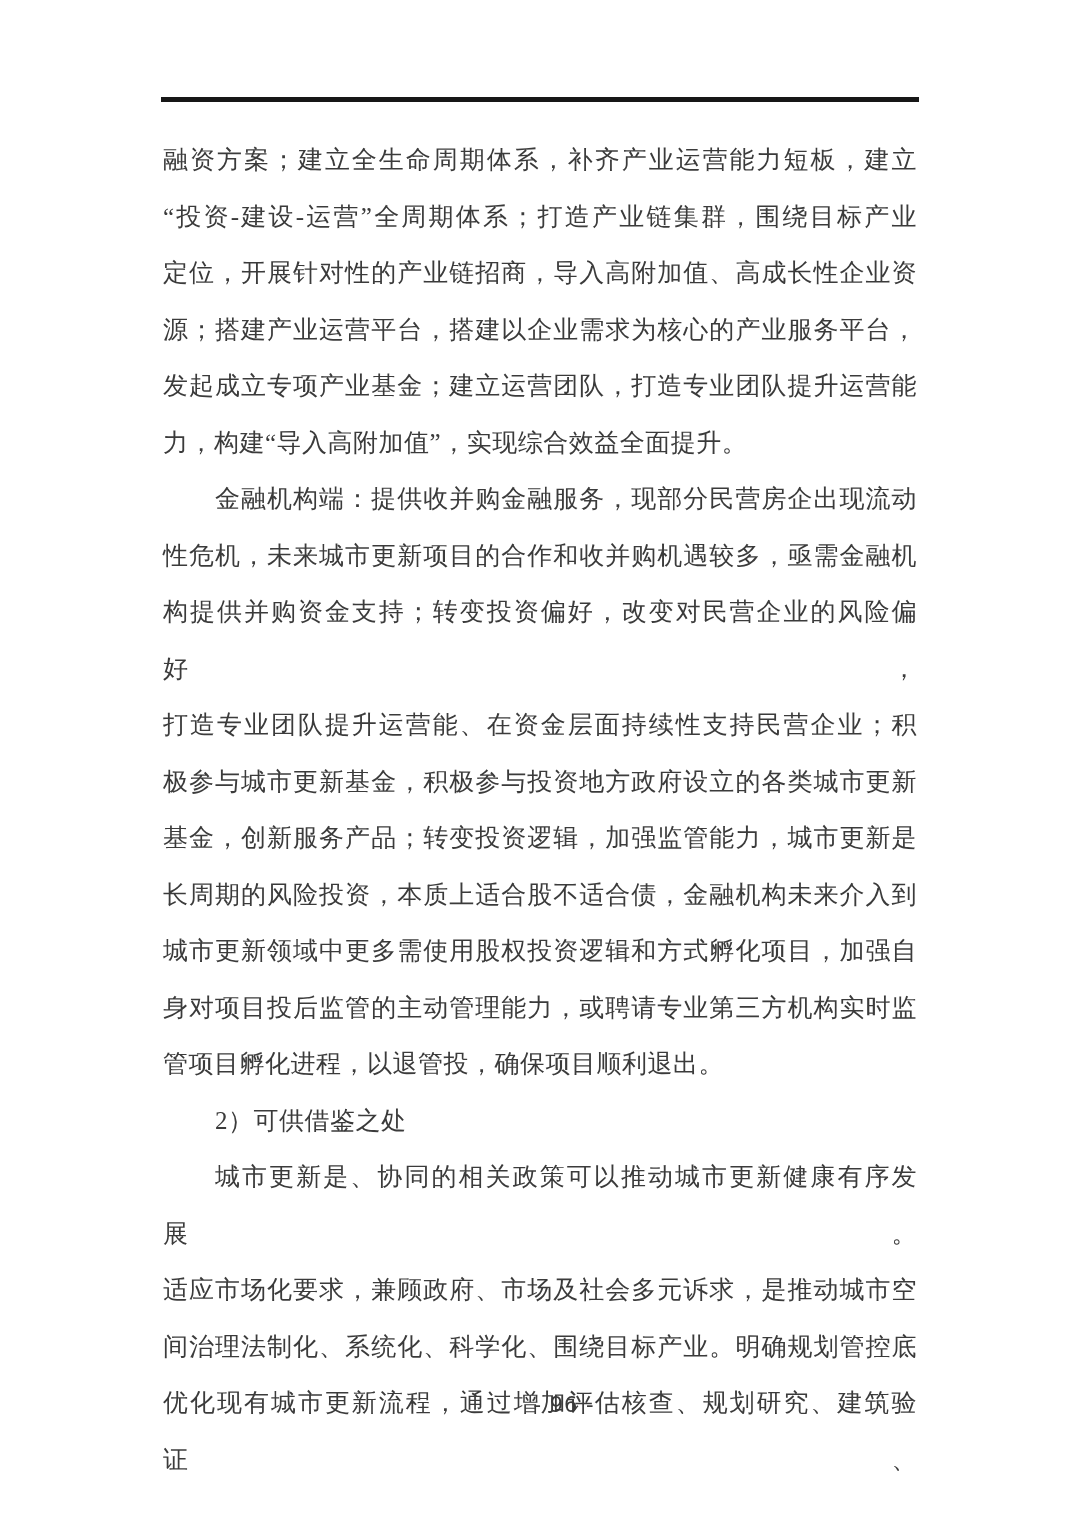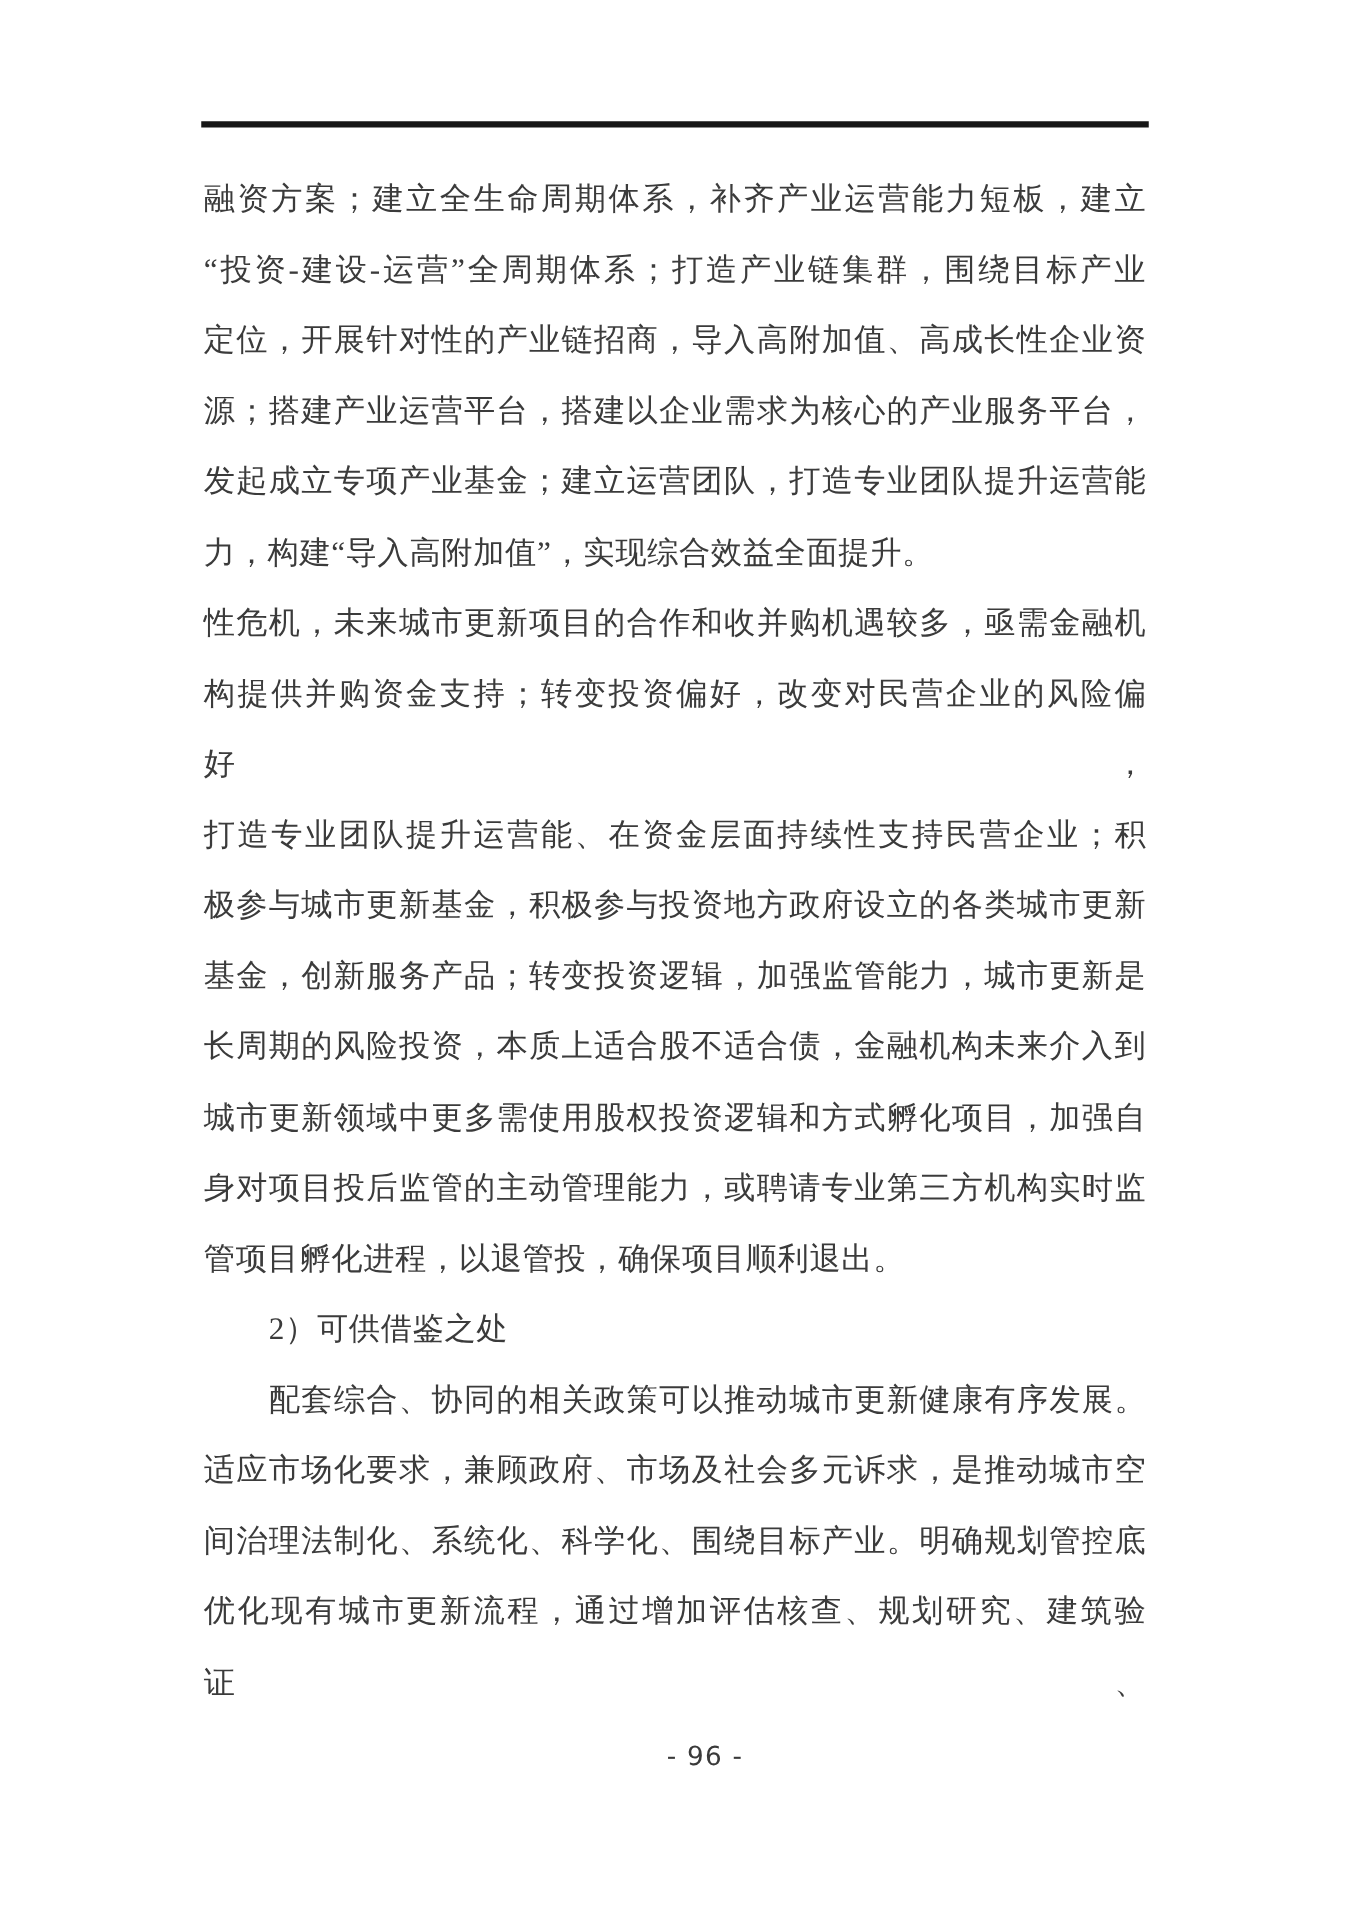--- a/index.html
+++ b/index.html
@@ -67,31 +67,32 @@
 <div class="page">
   <div class="header-rule"></div>
 
   <div class="doc-body">
       <div class="line justify">融资方案；建立全生命周期体系，补齐产业运营能力短板，建立</div>
       <div class="line justify">“投资-建设-运营”全周期体系；打造产业链集群，围绕目标产业</div>
       <div class="line justify">定位，开展针对性的产业链招商，导入高附加值、高成长性企业资</div>
       <div class="line justify">源；搭建产业运营平台，搭建以企业需求为核心的产业服务平台，</div>
       <div class="line justify">发起成立专项产业基金；建立运营团队，打造专业团队提升运营能</div>
       <div class="line">力，构建“导入高附加值”，实现综合效益全面提升。</div>
+      <div class="line justify indent">金融机构端：提供收并购金融服务，现部分民营房企出现流动</div>
       <div class="line justify">性危机，未来城市更新项目的合作和收并购机遇较多，亟需金融机</div>
       <div class="line justify">构提供并购资金支持；转变投资偏好，改变对民营企业的风险偏好，</div>
       <div class="line justify">打造专业团队提升运营能、在资金层面持续性支持民营企业；积</div>
       <div class="line justify">极参与城市更新基金，积极参与投资地方政府设立的各类城市更新</div>
       <div class="line justify">基金，创新服务产品；转变投资逻辑，加强监管能力，城市更新是</div>
       <div class="line justify">长周期的风险投资，本质上适合股不适合债，金融机构未来介入到</div>
       <div class="line justify">城市更新领域中更多需使用股权投资逻辑和方式孵化项目，加强自</div>
       <div class="line justify">身对项目投后监管的主动管理能力，或聘请专业第三方机构实时监</div>
       <div class="line">管项目孵化进程，以退管投，确保项目顺利退出。</div>
       <div class="line indent">2）可供借鉴之处</div>
-      <div class="line justify indent">配套综合、协同的相关政策可以推动城市更新健康有序发展。</div>
+      <div class="line justify indent">城市更新是、协同的相关政策可以推动城市更新健康有序发展。</div>
       <div class="line justify">适应市场化要求，兼顾政府、市场及社会多元诉求，是推动城市空</div>
       <div class="line justify">间治理法制化、系统化、科学化、围绕目标产业。明确规划管控底</div>
       <div class="line justify">优化现有城市更新流程，通过增加评估核查、规划研究、建筑验证、</div>
     </div>
 
   <div class="page-footer">
     <span class="page-number">- 96 -</span>
   </div>
 </div>
 

